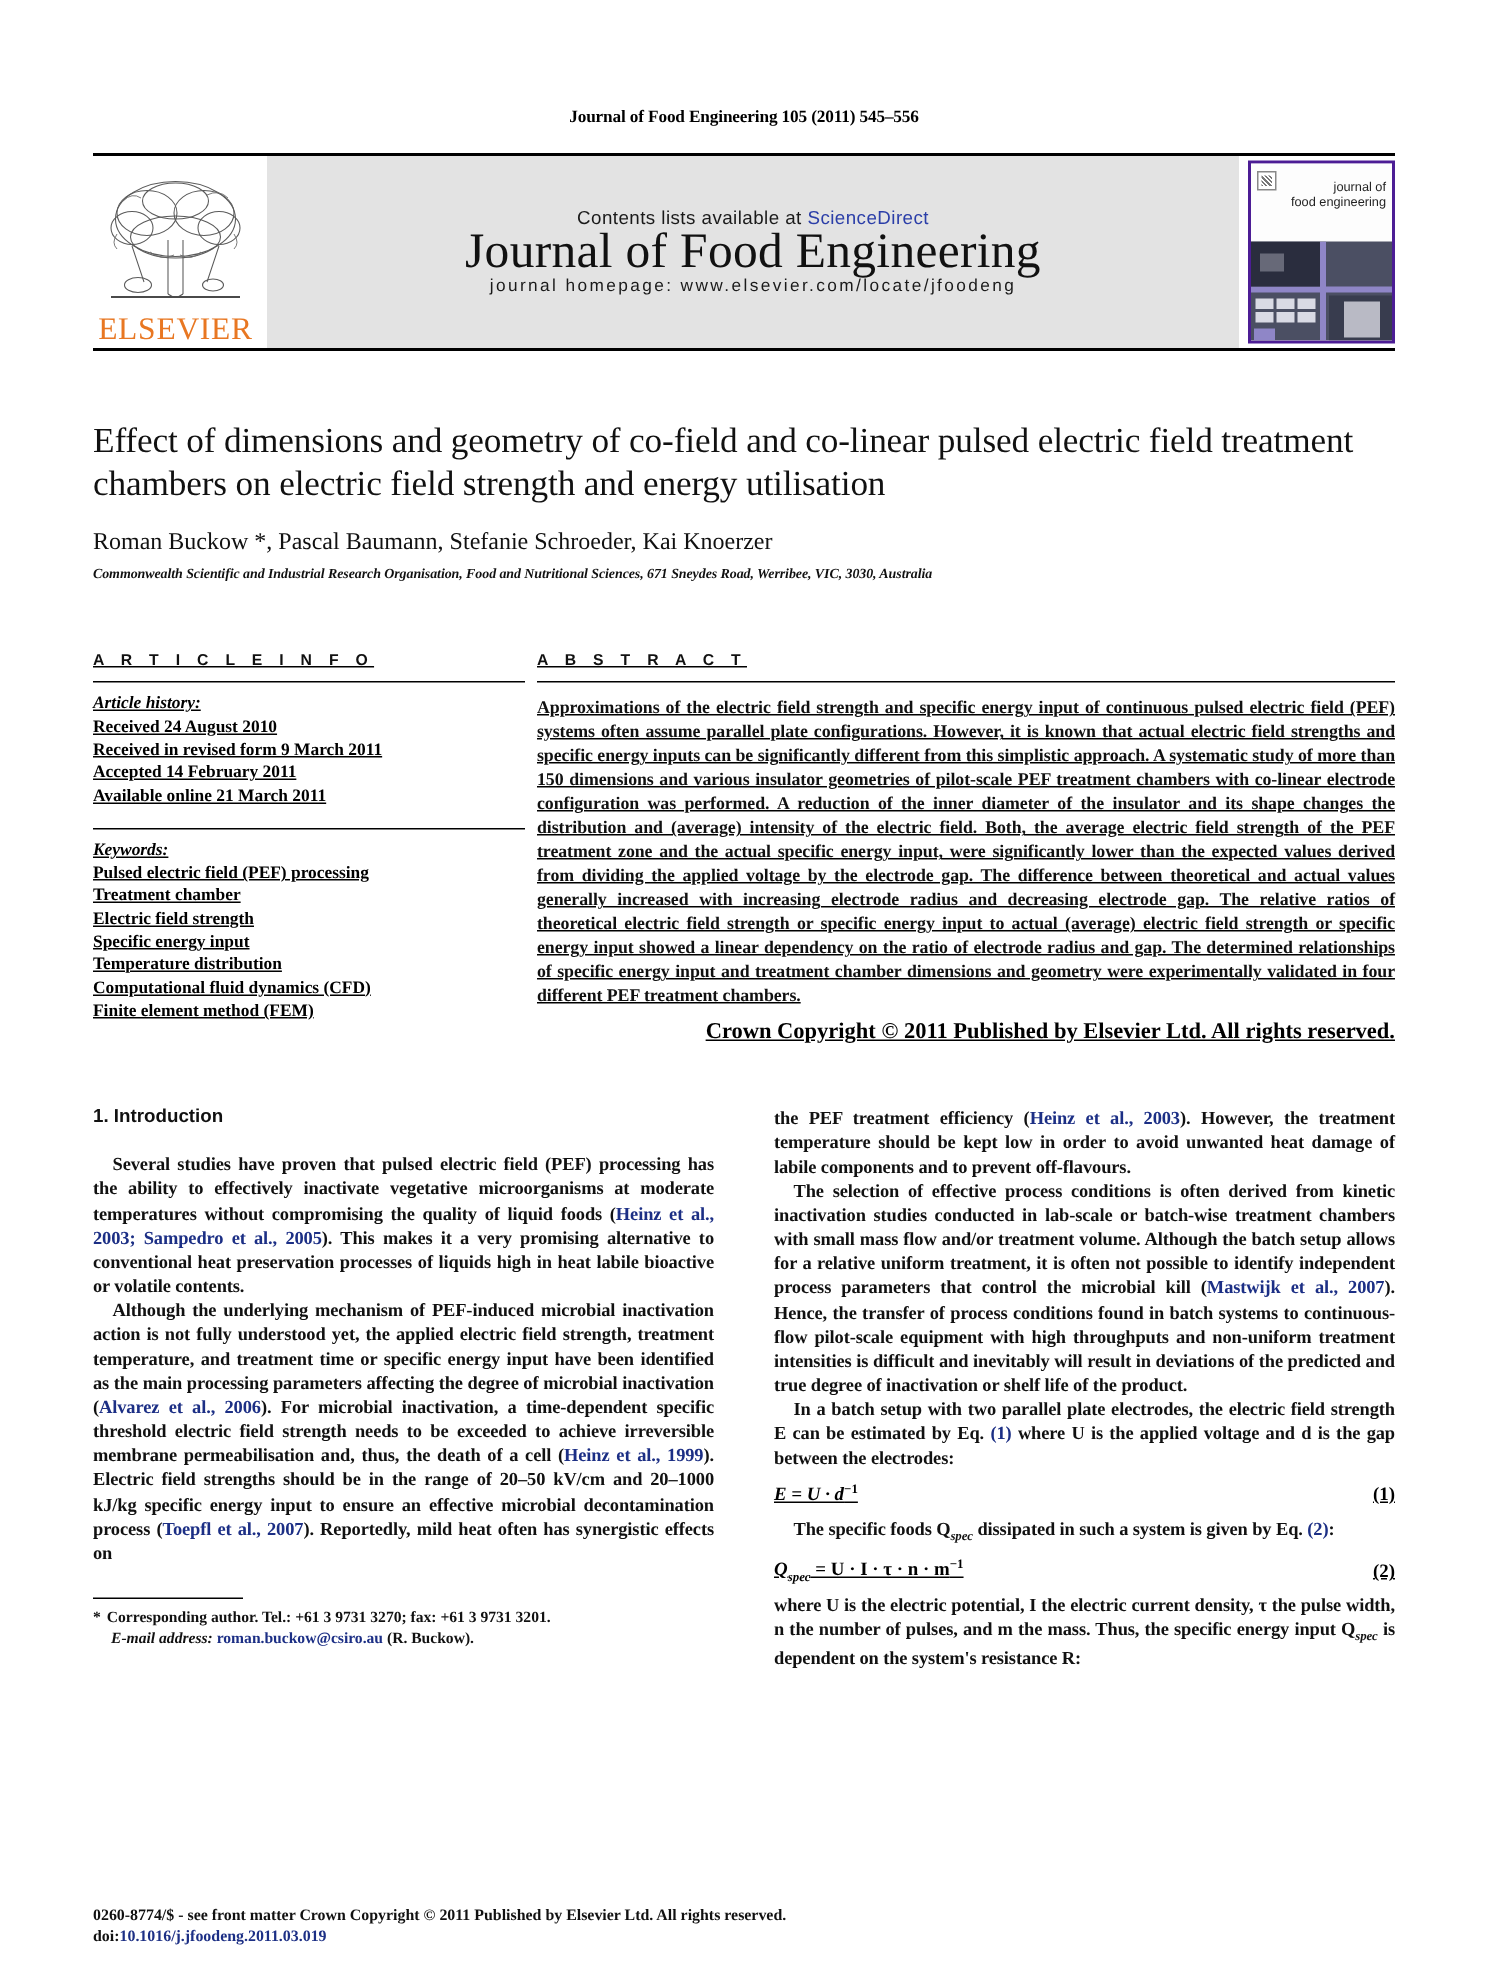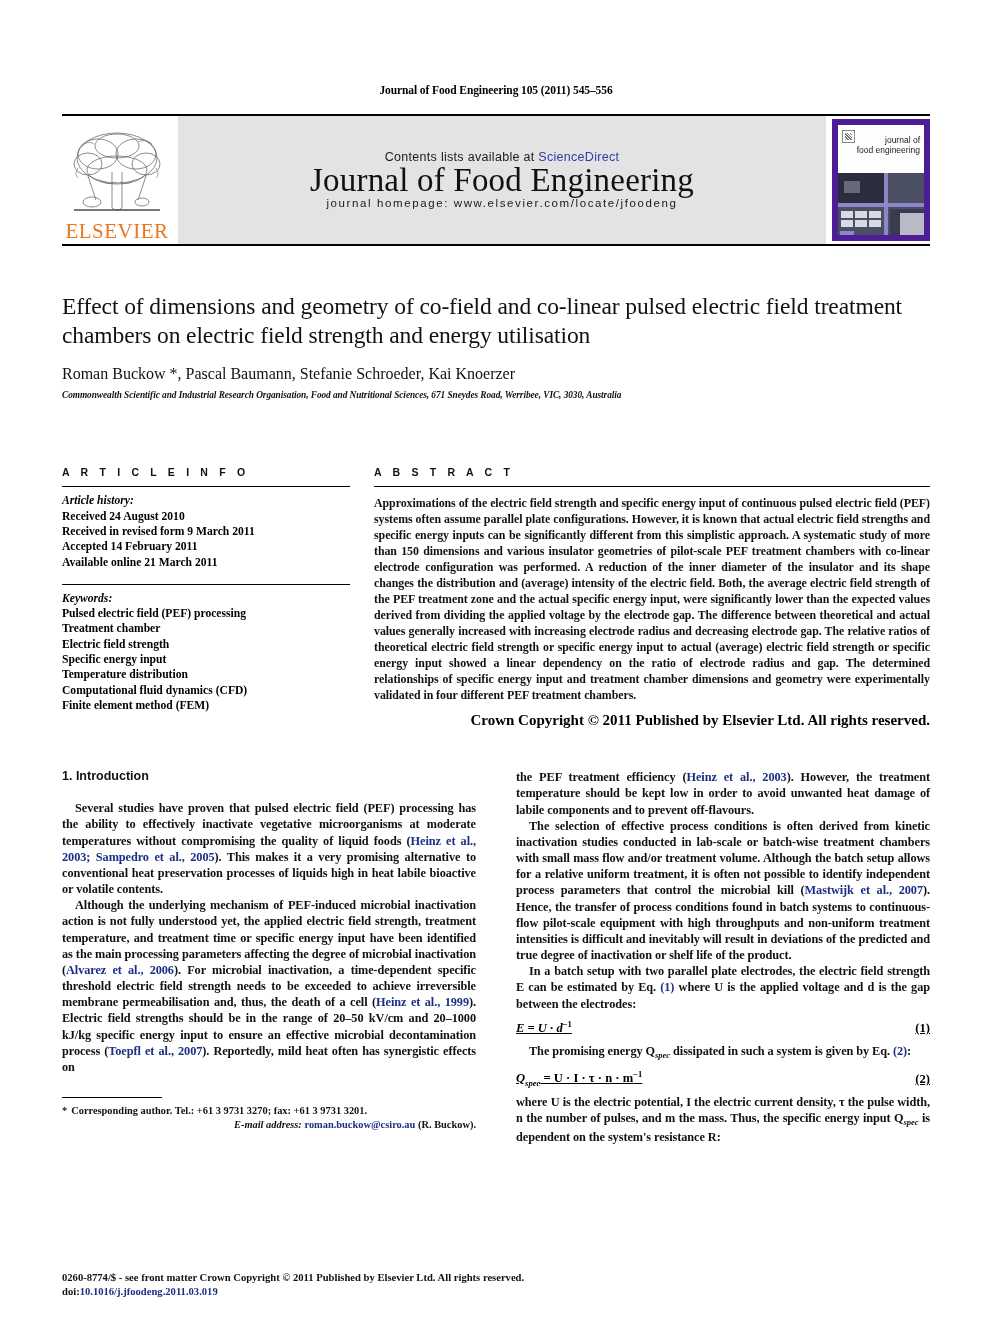--- a/index.html
+++ b/index.html
@@ -8,21 +8,21 @@
     background: #ffffff;
   }
   body {
     width: 992px; height: 1323px;
     font-family: "Liberation Serif", serif;
     color: #000;
     position: relative;
     overflow: hidden;
   }
 
-  .page { position: relative; width: 992px; height: 1323px; padding: 12px 62px; }
+  .page { position: relative; width: 992px; height: 1323px; padding: 0 62px; }
 
   
   .running-head {
     text-align: center;
     font-family: "Liberation Serif", serif;
     font-weight: bold;
     font-size: 11.5px;
     letter-spacing: -0.1px;
     padding-top: 72px;
   }
@@ -84,21 +84,21 @@
   }
   .homepage-line {
     font-family: "Liberation Sans", sans-serif;
     font-size: 11.5px;
     letter-spacing: 1.6px;
     color: #1a1a1a;
   }
   .cover-thumb {
     flex: 0 0 98px;
     width: 98px;
-    border: 6px solid #4c1d95;
+    border: 2px solid #4c1d95;
     align-self: center;
     height: 122px;
     position: relative;
     overflow: hidden;
     background: #fff;
   }
   .cover-top {
     height: 44%;
     background: #fdfdfd;
     position: relative;
@@ -156,23 +156,24 @@
     font-family: "Liberation Serif", serif;
     font-style: italic;
     font-weight: bold;
     font-size: 9.3px;
     color: #111;
     letter-spacing: -0.05px;
   }
 
   
   .info-abstract {
-    margin-top: 66px;
-    display: flex;
-    gap: 24px;
+    margin-top: 46px;
+    display: flex;
+    gap: 8px;
+    text-decoration: underline;
   }
   .col-info { flex: 0 0 288px; }
   .col-abs  { flex: 1 1 auto; }
 
   .sec-head {
     font-family: "Liberation Sans", sans-serif;
     font-weight: bold;
     font-size: 10.5px;
     letter-spacing: 4.2px;
     color: #111;
@@ -249,21 +250,21 @@
   
   .footnote-wrap { margin-top: 22px; }
   .footnote-rule { width: 100px; border-top: 0.9px solid #000; margin-bottom: 6px; }
   .footnote {
     font-size: 10.4px;
     line-height: 1.36;
     font-weight: bold;
     color: #111;
   }
   .footnote .star { margin-right: 4px; }
-  .fn-indent { padding-left: 12px; text-align: right; }
+  .fn-indent { padding-left: 12px; }
 
   
   .page-footer {
     position: absolute;
     left: 62px; right: 62px;
     bottom: 24px;
     font-size: 10.6px;
     line-height: 1.32;
     font-weight: bold;
     color: #111;
@@ -401,21 +402,21 @@
       <p id="rp1"><span>The selection of effective process conditions is often derived from kinetic inactivation studies conducted in lab-scale or batch-wise treatment chambers with small mass flow and/or treatment volume. Although the batch setup allows for a relative uniform treatment, it is often not possible to identify independent process parameters that control the microbial kill (</span><span class="lnk">Mastwijk et al., 2007</span><span>). Hence, the transfer of process conditions found in batch systems to continuous-flow pilot-scale equipment with high throughputs and non-uniform treatment intensities is difficult and inevitably will result in deviations of the predicted and true degree of inactivation or shelf life of the product.</span></p>
       <p id="rp2"><span>In a batch setup with two parallel plate electrodes, the electric field strength E can be estimated by Eq. </span><span class="lnk">(1)</span><span> where U is the applied voltage and d is the gap between the electrodes:</span></p>
 
       <div class="eqline">
         <span class="eq">
           <span>E = U · d</span><span class="sup">−1</span>
         </span>
         <span class="num">(1)</span>
       </div>
 
-      <p id="rp3"><span>The promising energy Q</span><span class="sub">spec</span><span> dissipated in such a system is given by Eq. </span><span class="lnk">(2)</span><span>:</span></p>
+      <p id="rp3"><span>The specific foods Q</span><span class="sub">spec</span><span> dissipated in such a system is given by Eq. </span><span class="lnk">(2)</span><span>:</span></p>
 
       <div class="eqline">
         <span class="eq">
           <span>Q</span><span class="sub">spec</span><span class="up"> = U · I · τ · n · m</span><span class="sup">−1</span>
         </span>
         <span class="num">(2)</span>
       </div>
 
       <p class="noindent" id="rp4"><span>where U is the electric potential, I the electric current density, τ the pulse width, n the number of pulses, and m the mass. Thus, the specific energy input Q</span><span class="sub">spec</span><span> is dependent on the system's resistance R:</span></p>
     </div>

